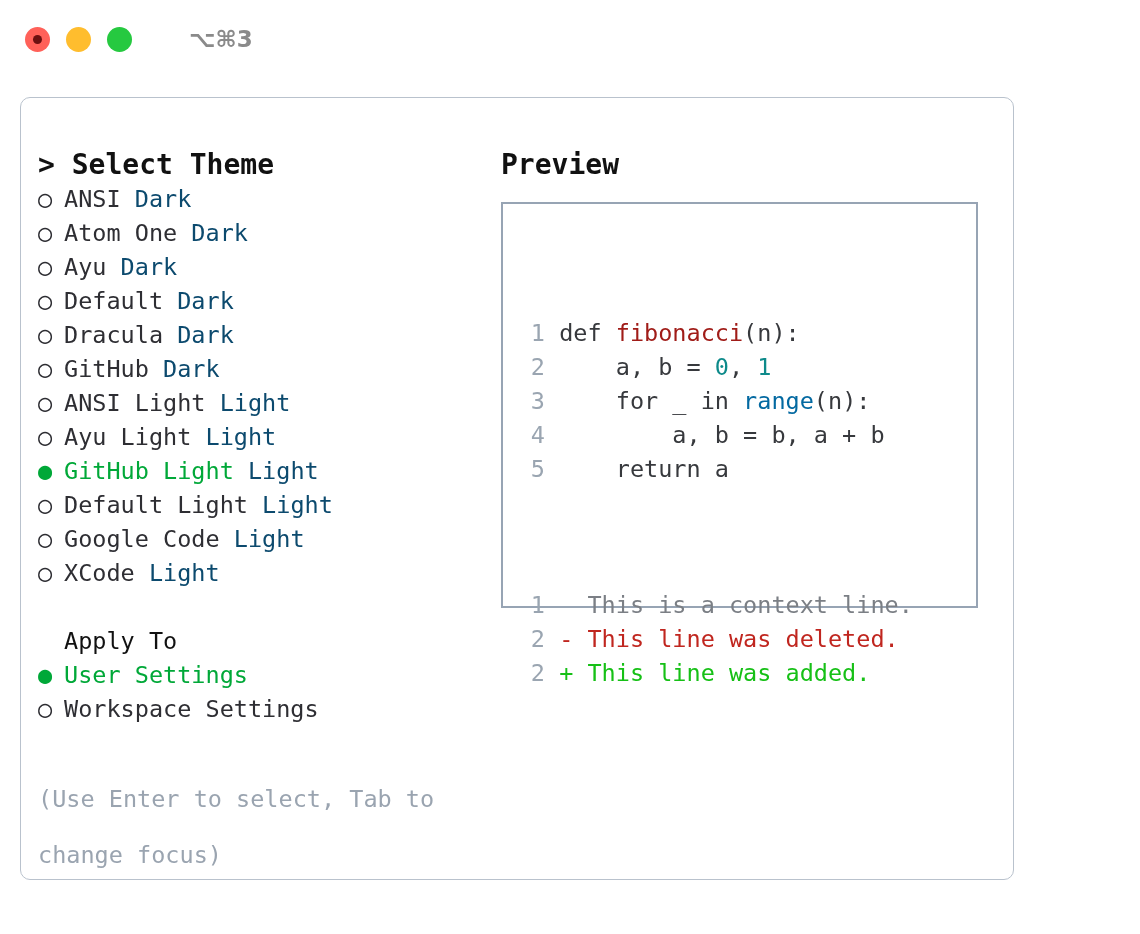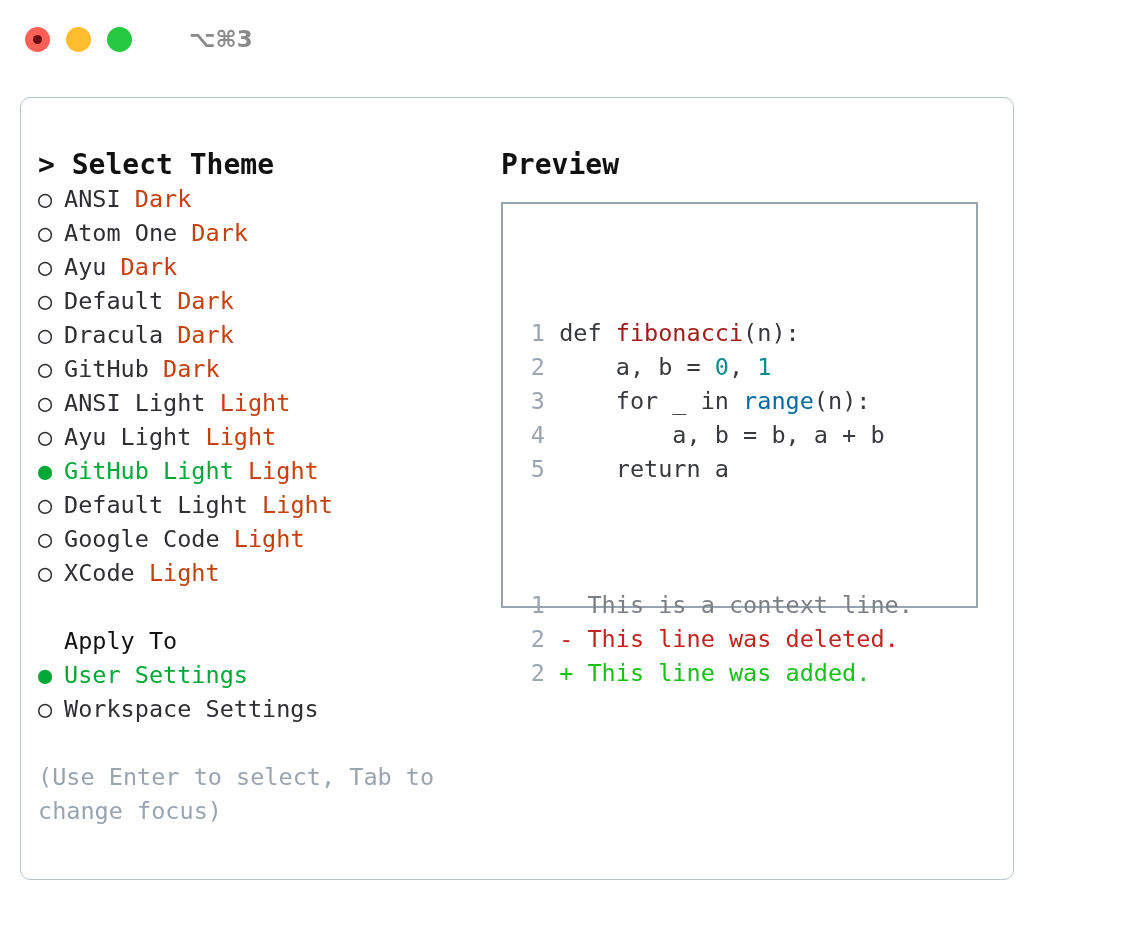--- a/index.html
+++ b/index.html
@@ -93,38 +93,39 @@
     white-space: pre;
     display: block;
   }
   .marker {
     display: inline-block;
     width: 26px;
     color: #2e2e33;
   }
   .marker.on { color: #00a838; }
   .row.selected .label { color: #00a838; }
-  .tag { color: #c2410c; }
+  .tag { color: #0c4a6e; }
   .label { color: #2e2e33; }
 
   .section-gap { height: 34px; }
 
   .apply-heading {
     font-size: 23.5px;
     color: #111111;
     line-height: 34px;
     white-space: pre;
     padding-left: 26px;
   }
   .hint {
     font-size: 23.5px;
     line-height: 34px;
     color: #9aa4b0;
     white-space: pre;
     width: 400px;
+    margin-top: 22px;
   }
 
   
   .right-col {
     position: absolute;
     left: 480px; top: 50px;
     width: 500px;
   }
   .preview-box {
     margin-top: 20px;

